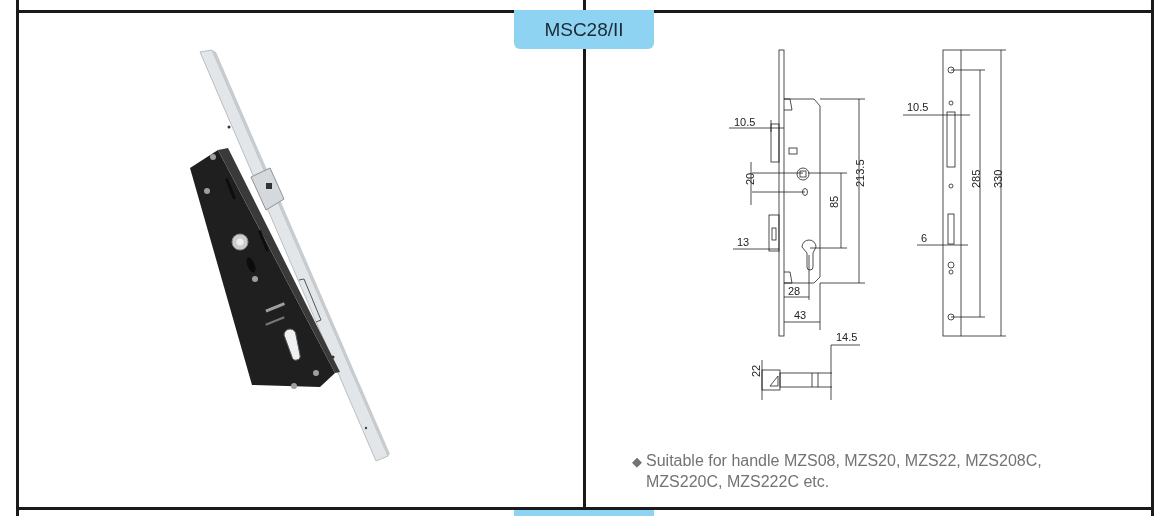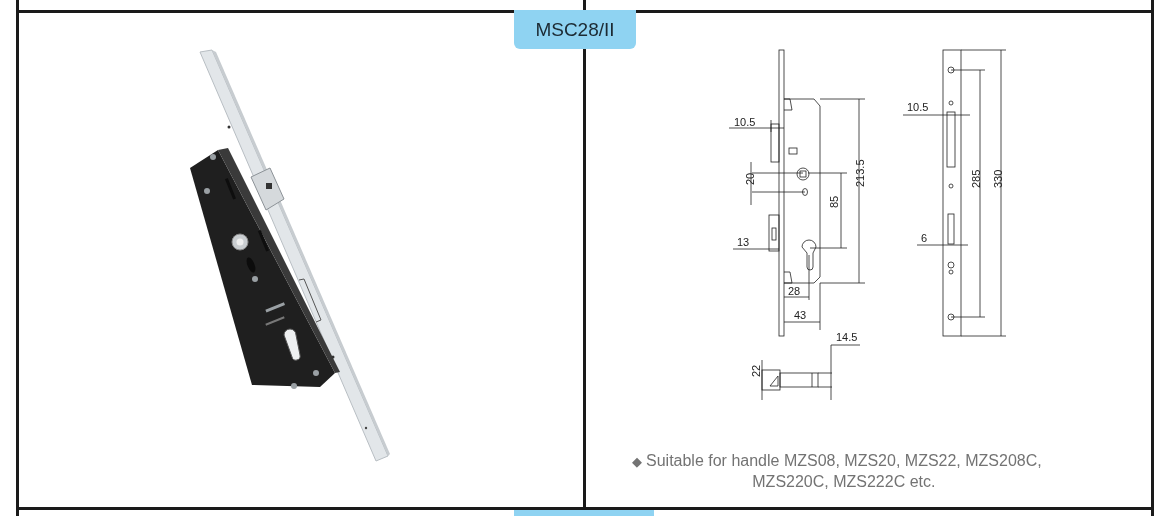--- a/index.html
+++ b/index.html
@@ -1,28 +1,28 @@
 <!DOCTYPE html>
 <html><head>
 <meta charset="utf-8">
 <style>
   html, body { margin:0; padding:0; background:#ffffff; }
   body { width:1164px; height:516px; position:relative; overflow:hidden;
          font-family:"Liberation Sans", sans-serif; color:#222; }
   .frame-line { position:absolute; background:#1a1a1a; }
-  .model-tab { position:absolute; left:514px; top:10px; width:122px; height:39px;
+  .model-tab { position:absolute; left:514px; top:10px; width:140px; height:39px;
                background:#8fd3f2; border-radius:0 0 6px 6px;
                display:flex; align-items:center; justify-content:center;
                font-size:19px; color:#1c2a33; }
   .model-tab-bottom { position:absolute; left:514px; top:510px; width:140px; height:6px;
                background:#8fd3f2; }
   .panel { position:absolute; }
   .note { position:absolute; left:632px; top:451px; font-size:16px; line-height:20px; color:#737373; }
   .note .bullet { display:inline-block; width:14px; font-size:13px; }
-  .note .line2 { padding-left:14px;text-align:center; }
+  .note .line2 { padding-left:14px; }
   svg text { font-family:"Liberation Sans", sans-serif; }
 </style>
 </head>
 <body>
 
 <div class="frame-line" style="left:16px;top:10px;width:1138px;height:3px;"></div>
 <div class="frame-line" style="left:16px;top:507px;width:1138px;height:3px;"></div>
 <div class="frame-line" style="left:16px;top:0;width:3px;height:516px;"></div>
 <div class="frame-line" style="left:1151px;top:0;width:3px;height:516px;"></div>
 <div class="frame-line" style="left:583px;top:0;width:3px;height:516px;"></div>

